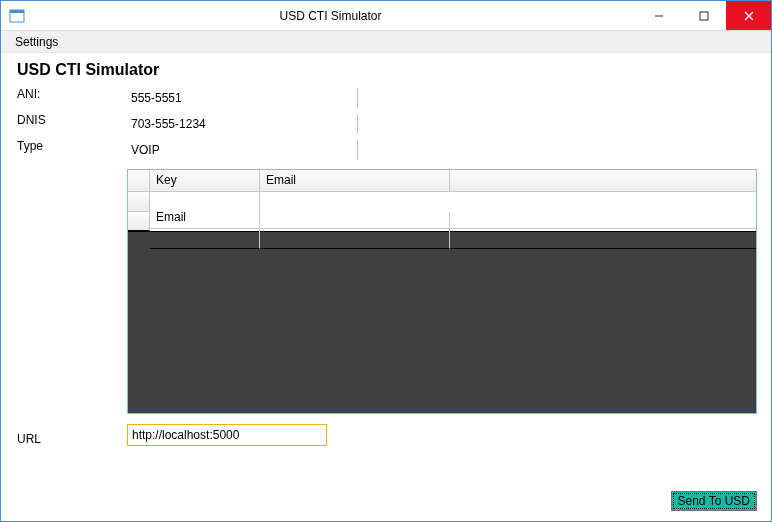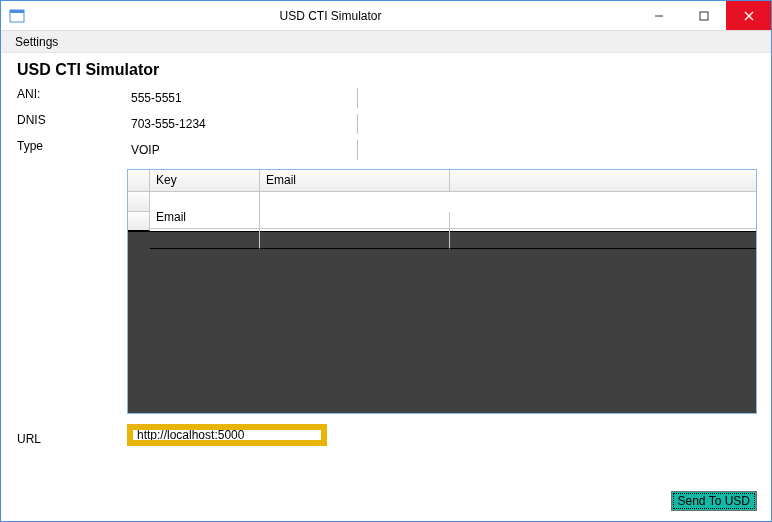--- a/index.html
+++ b/index.html
@@ -165,21 +165,21 @@
       border-bottom: 1px solid #000;
     }
     .url-row {
       display: flex;
       align-items: flex-end;
       margin-top: 2px;
     }
     .url-input {
       width: 200px;
       height: 22px;
-      border: 6px solid #eab308;
+      border: 1px solid #eab308;
       padding: 0 4px;
       font-size: 12px;
       outline: none;
     }
     .footer {
       display: flex;
       justify-content: flex-end;
       padding: 4px 14px 10px 0;
     }
     .send-btn {

